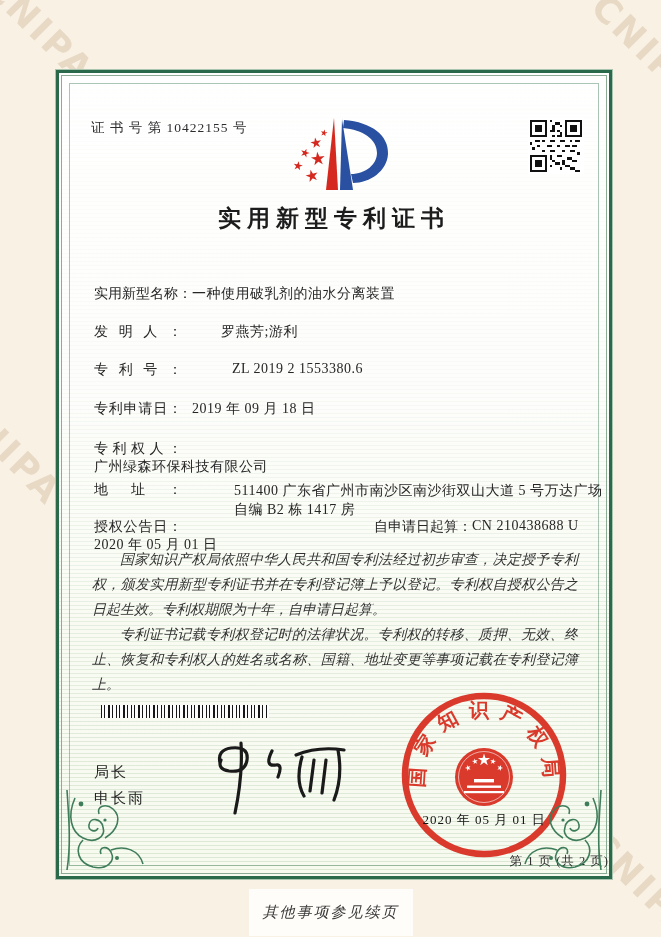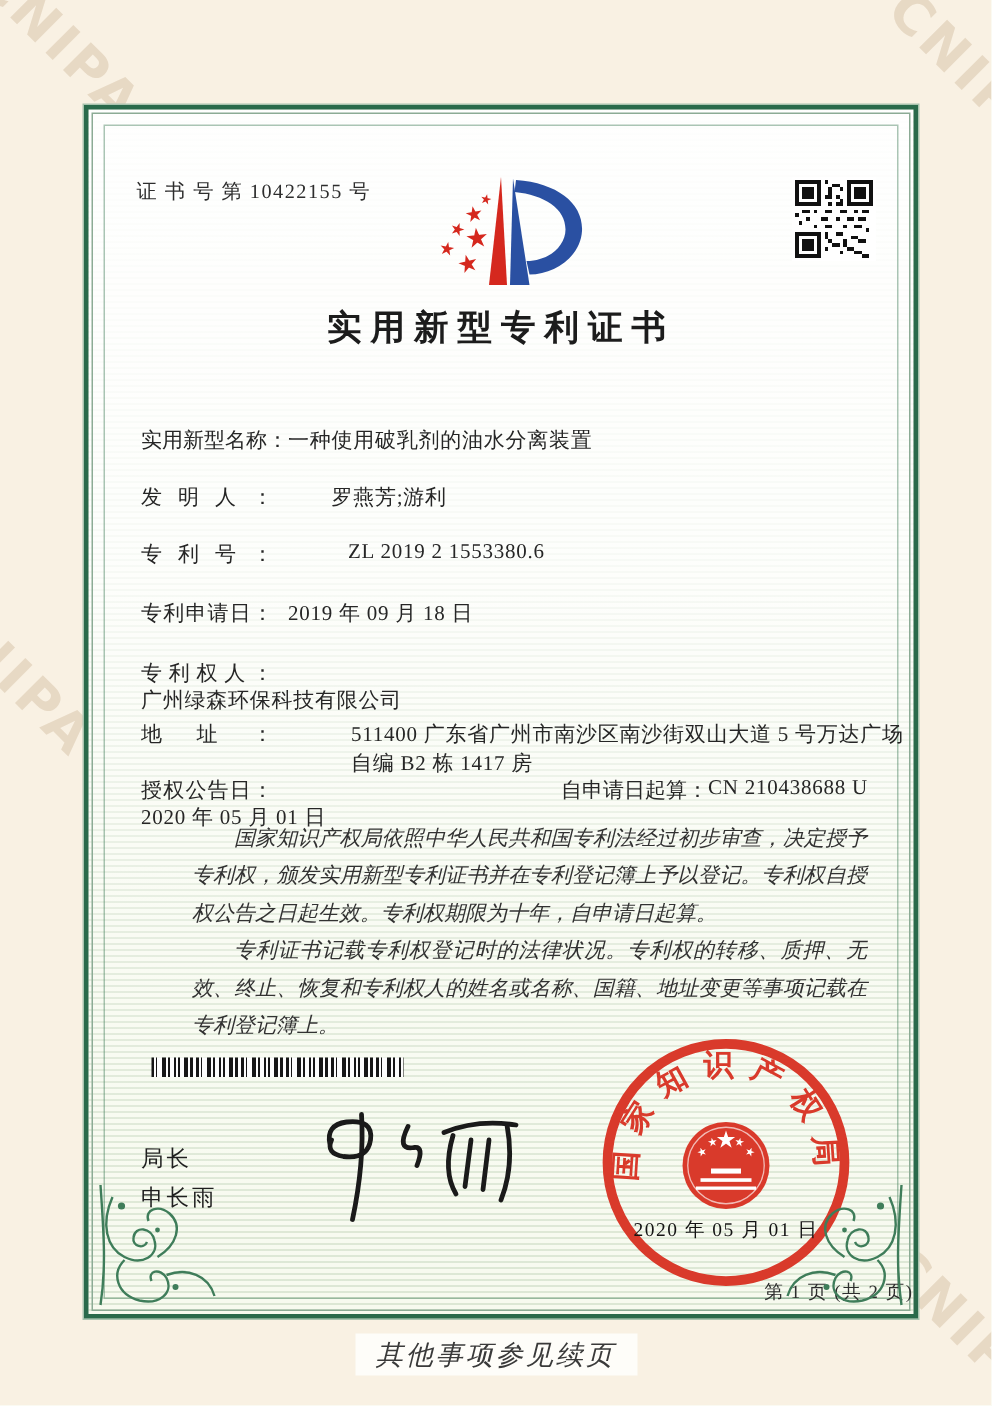--- a/index.html
+++ b/index.html
@@ -35,21 +35,21 @@
   .value{ letter-spacing:.5px; }
   .value .vline{ display:block; }
   .row.r-name{ top:212px; } .row.r-inv{ top:250px;gap:29px; } .row.r-pno{ top:288px;gap:40px; }
   .row.r-fdate{ top:327px; } .row.r-pat{ top:367px;flex-direction:column; } .row.r-addr{ top:408px; }
   .row.r-grant{ top:445px;flex-direction:column; }
   .r-addr .value{ line-height:19px; white-space:nowrap;margin-left:42px; }
   .grant2{ position:absolute; left:280px; top:0; display:flex; }
 
   .legal{ position:absolute; left:33px; top:474px; width:486px; font-size:14px;
           line-height:25px; color:#323232; font-style:italic; text-align:justify; }
-  .legal p{ text-indent:2em;margin-left:36px; }
+  .legal p{ text-indent:2em; }
 
   .barcode{ position:absolute; left:42px; top:632px; width:168px; height:13px;
             background:repeating-linear-gradient(90deg,#161616 0 1.5px,#fdfdfd 1.5px 3px,#161616 3px 4px,#fdfdfd 4px 7px,#161616 7px 9.5px,#fdfdfd 9.5px 11px,#161616 11px 12.5px,#fdfdfd 12.5px 15px); }
 
   .sig-title{ position:absolute; left:35px; top:690px; font-size:15px; color:#1f1f1f;
               font-family:"Liberation Sans","DejaVu Sans",sans-serif; letter-spacing:2px; }
   .sig-name{ position:absolute; left:35px; top:716px; font-size:15px; color:#1f1f1f;
              font-family:Liberation Serif, serif; letter-spacing:2px; }
   .sig-hand{ position:absolute; left:137px; top:660px; }
 
@@ -57,21 +57,21 @@
   .seal-date{ position:absolute; left:0; top:122px; width:100%; text-align:center;
               font-size:13px; color:#141414; letter-spacing:1px; }
 
   .page-num{ position:absolute; left:0; top:780px; width:100%; text-align:right;
              font-size:12.5px; color:#2d2d2d; letter-spacing:1px; }
 
   .flourish{ position:absolute; bottom:2px; }
   .flourish.bl{ left:2px; } .flourish.br{ right:2px; transform:scaleX(-1); }
 
   .continuation{ position:absolute; top:889px; left:50%; transform:translateX(-50%);
-                 background:#fefdf9; padding:2px 14px; font-size:18px; color:#3a3a3a;
+                 background:#fefdf9; padding:14px 14px; font-size:15px; color:#3a3a3a;
                  letter-spacing:2px; font-style:italic; }
 </style>
 </head>
 <body>
 
 <div class="page">
 
   <div class="wm strong" style="left:-28px; top:8px;">CNIPA</div>
   <div class="wm strong" style="left:578px; top:28px;">CNIPA</div>
   <div class="wm strong" style="left:-60px; top:430px;">CNIPA</div>

